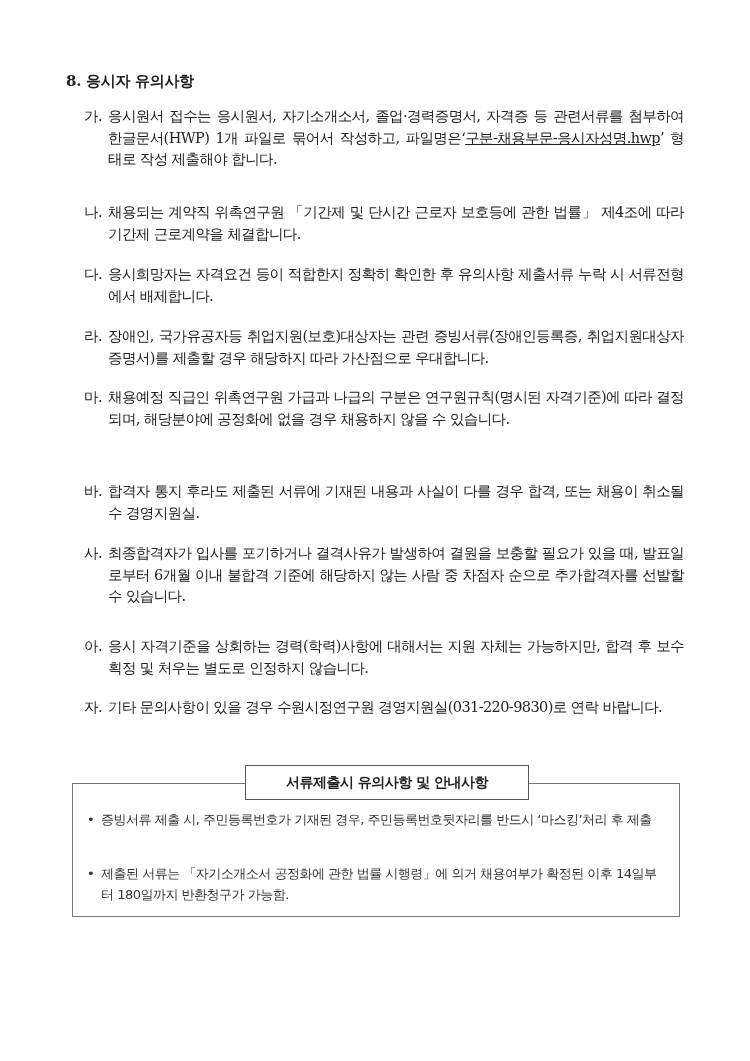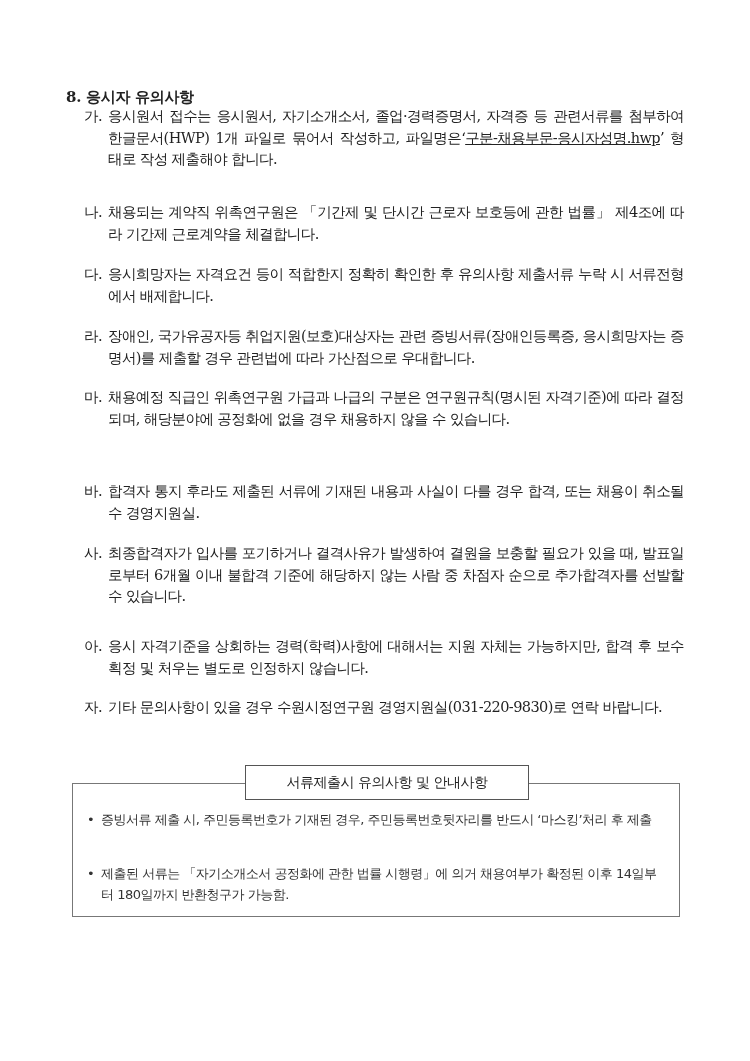--- a/index.html
+++ b/index.html
@@ -1,55 +1,55 @@
 <!DOCTYPE html>
 <html><head>
 <meta charset="utf-8">
 <style>
   html, body { margin: 0; padding: 0; background: #ffffff; }
   body { width: 750px; height: 1061px; position: relative; overflow: hidden;
          font-family: "DejaVu Serif", serif; color: #222; }
-  .heading { position: absolute; left: 66px; top: 88px; font-size: 15px; font-weight: bold; letter-spacing: -0.3px; }
+  .heading { position: absolute; left: 66px; top: 72px; font-size: 15px; font-weight: bold; letter-spacing: -0.3px; }
   .item { position: absolute; left: 84px; width: 600px; font-size: 14.5px; line-height: 21.5px; letter-spacing: -0.6px; }
   .item .marker { position: absolute; left: 0; top: 0; }
   .item .body { margin-left: 24px; text-align: justify; text-align-last: left; }
   .u { text-decoration: underline; }
   .notice-box { position: absolute; left: 72px; top: 783px; width: 608px; height: 134px;
                 border: 1.5px solid #777; box-sizing: border-box; }
   .notice-title { position: absolute; left: 245px; top: 765px; width: 284px; height: 35px;
                   border: 1.5px solid #555; box-sizing: border-box; background: #fff;
-                  font-size: 14px; font-weight: normal; text-align: center; line-height: 32px; letter-spacing: -0.5px; }
+                  font-size: 14px; font-weight: bold; text-align: center; line-height: 32px; letter-spacing: -0.5px; }
   .bullet { position: absolute; left: 87px; width: 580px; font-family: "DejaVu Sans", sans-serif;
             font-size: 13px; line-height: 21px; letter-spacing: -0.5px; color: #333; }
   .bullet .dot { position: absolute; left: 0; top: 0; }
   .bullet .txt { margin-left: 14px; }
 </style>
 </head>
 <body>
 
 <div class="heading">8. 응시자 유의사항</div>
 
 <div class="item" style="top:106px;">
   <span class="marker">가.</span>
   <div class="body"><span>응시원서 접수는 응시원서, 자기소개소서, 졸업·경력증명서, 자격증  등 관련서류를 첨부하여 한글문서(HWP) 1개 파일로 묶어서 작성하고, 파일명은‘</span><span class="u">구분-채용부문-응시자성명.hwp</span><span>’ 형태로 작성 제출해야 합니다.</span></div>
 </div>
 
 <div class="item" style="top:202px;">
   <span class="marker">나.</span>
-  <div class="body">채용되는 계약직 위촉연구원은 「기간제 및 단시간 근로자 보호등에 관한 법률」 제4조에 따라 기간제 근로계약을 체결합니다.</div>
+  <div class="body">채용되는 계약직 위촉연구원 「기간제 및 단시간 근로자 보호등에 관한 법률」 제4조에 따라 기간제 근로계약을 체결합니다.</div>
 </div>
 
 <div class="item" style="top:264px;">
   <span class="marker">다.</span>
   <div class="body">응시희망자는 자격요건 등이 적합한지 정확히 확인한 후 유의사항 제출서류 누락 시 서류전형에서 배제합니다.</div>
 </div>
 
 <div class="item" style="top:326px;">
   <span class="marker">라.</span>
-  <div class="body">장애인, 국가유공자등 취업지원(보호)대상자는 관련 증빙서류(장애인등록증, 응시희망자는 증명서)를 제출할 경우 관련법에 따라 가산점으로 우대합니다.</div>
+  <div class="body">장애인, 국가유공자등 취업지원(보호)대상자는 관련 증빙서류(장애인등록증, 취업지원대상자 증명서)를 제출할 경우 해당하지 따라 가산점으로 우대합니다.</div>
 </div>
 
 <div class="item" style="top:387px;">
   <span class="marker">마.</span>
   <div class="body">채용예정 직급인 위촉연구원 가급과 나급의 구분은 연구원규칙(명시된 자격기준)에 따라 결정되며, 해당분야에 공정화에 없을 경우 채용하지 않을 수 있습니다.</div>
 </div>
 
 <div class="item" style="top:481px;">
   <span class="marker">바.</span>
   <div class="body">합격자 통지 후라도 제출된 서류에 기재된 내용과 사실이 다를 경우 합격, 또는 채용이 취소될 수 경영지원실.</div>

